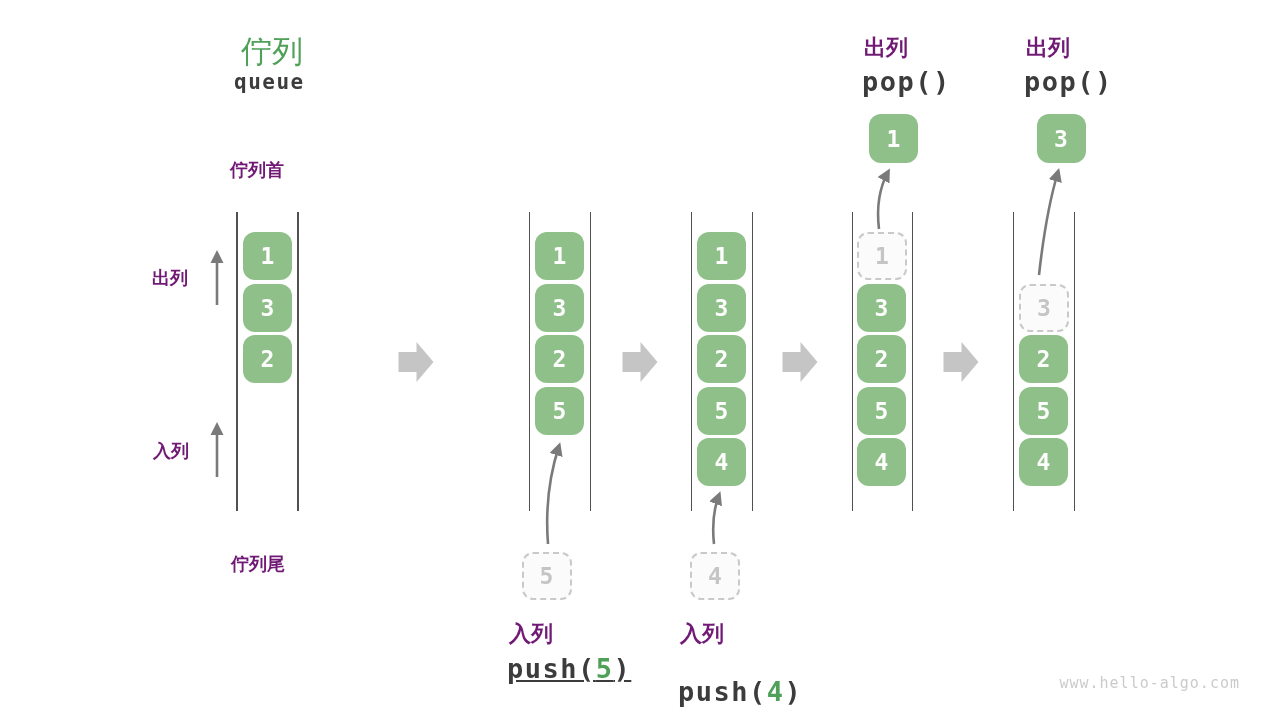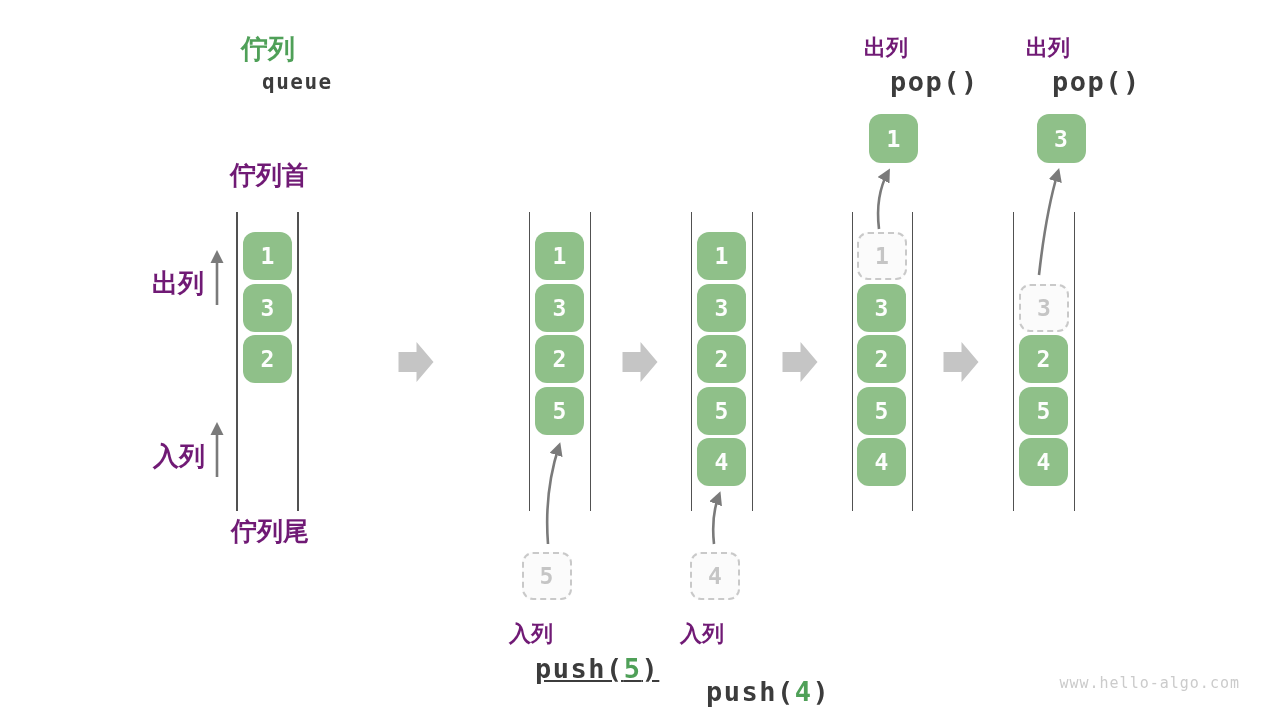--- a/index.html
+++ b/index.html
@@ -3,24 +3,24 @@
 <meta charset="utf-8">
 <style>
   * { margin:0; padding:0; box-sizing:border-box; }
   html,body { background:#fff; }
   .canvas {
     position:relative; width:1280px; height:720px; background:#ffffff;
     overflow:hidden; font-family:"DejaVu Sans", sans-serif;
   }
   .abs { position:absolute; }
   .zh { font-family:"DejaVu Sans", sans-serif; font-weight:700; color:#701a75; }
-  .code { font-family:"DejaVu Sans Mono", monospace; font-weight:600; color:#3c3c3c; letter-spacing:1.5px;margin-left:28px; }
-  .title-zh { font-size:27px; font-weight:700; color:#4fa058; }
+  .code { font-family:"DejaVu Sans Mono", monospace; font-weight:600; color:#3c3c3c; letter-spacing:1.5px; }
+  .title-zh { font-size:31px; font-weight:400; color:#4fa058; }
   .title-en { font-size:21px; font-weight:600; }
-  .side-label { font-size:26px; }
+  .side-label { font-size:18px; }
   .op-label { font-size:22px; }
   .op-code { font-size:27px; }
   .op-code .arg { color:#4fa058; font-weight:700; }
   .wall { position:absolute; top:212px; width:1.5px; height:299px; background:#515151; }
   .box {
     position:absolute; width:49px; height:48px; border-radius:12px;
     background:#8fc089; color:#fdfefd;
     font-family:"DejaVu Sans Mono", monospace; font-weight:700; font-size:23px;
     display:flex; align-items:center; justify-content:center;
   }
@@ -63,21 +63,21 @@
     <polygon points="782.5,352 800.5,352 800.5,342 817.5,362 800.5,382 800.5,372 782.5,372" fill="#c5c5c5"></polygon>
     <polygon points="943.5,352 961.5,352 961.5,342 978.5,362 961.5,382 961.5,372 943.5,372" fill="#c5c5c5"></polygon>
   </svg>
 
   <div class="abs title-zh" style="left:241px; top:31px;">佇列</div>
   <div class="abs code title-en" style="left:234px; top:70px;">queue</div>
 
   <div class="abs zh side-label" style="left:230px; top:158px;">佇列首</div>
   <div class="abs zh side-label" style="left:152px; top:266px;">出列</div>
   <div class="abs zh side-label" style="left:153px; top:439px;">入列</div>
-  <div class="abs zh side-label" style="left:231px; top:514px;">佇列尾</div>
+  <div class="abs zh side-label" style="left:231px; top:552px;">佇列尾</div>
 
   <div class="wall" style="left:236px"></div>
   <div class="wall" style="left:297px"></div>
   <div class="box c1 s1">1</div>
   <div class="box c1 s2">3</div>
   <div class="box c1 s3">2</div>
 
   <div class="wall" style="left:528.5px"></div>
   <div class="wall" style="left:589.5px"></div>
   <div class="box c2 s1">1</div>

